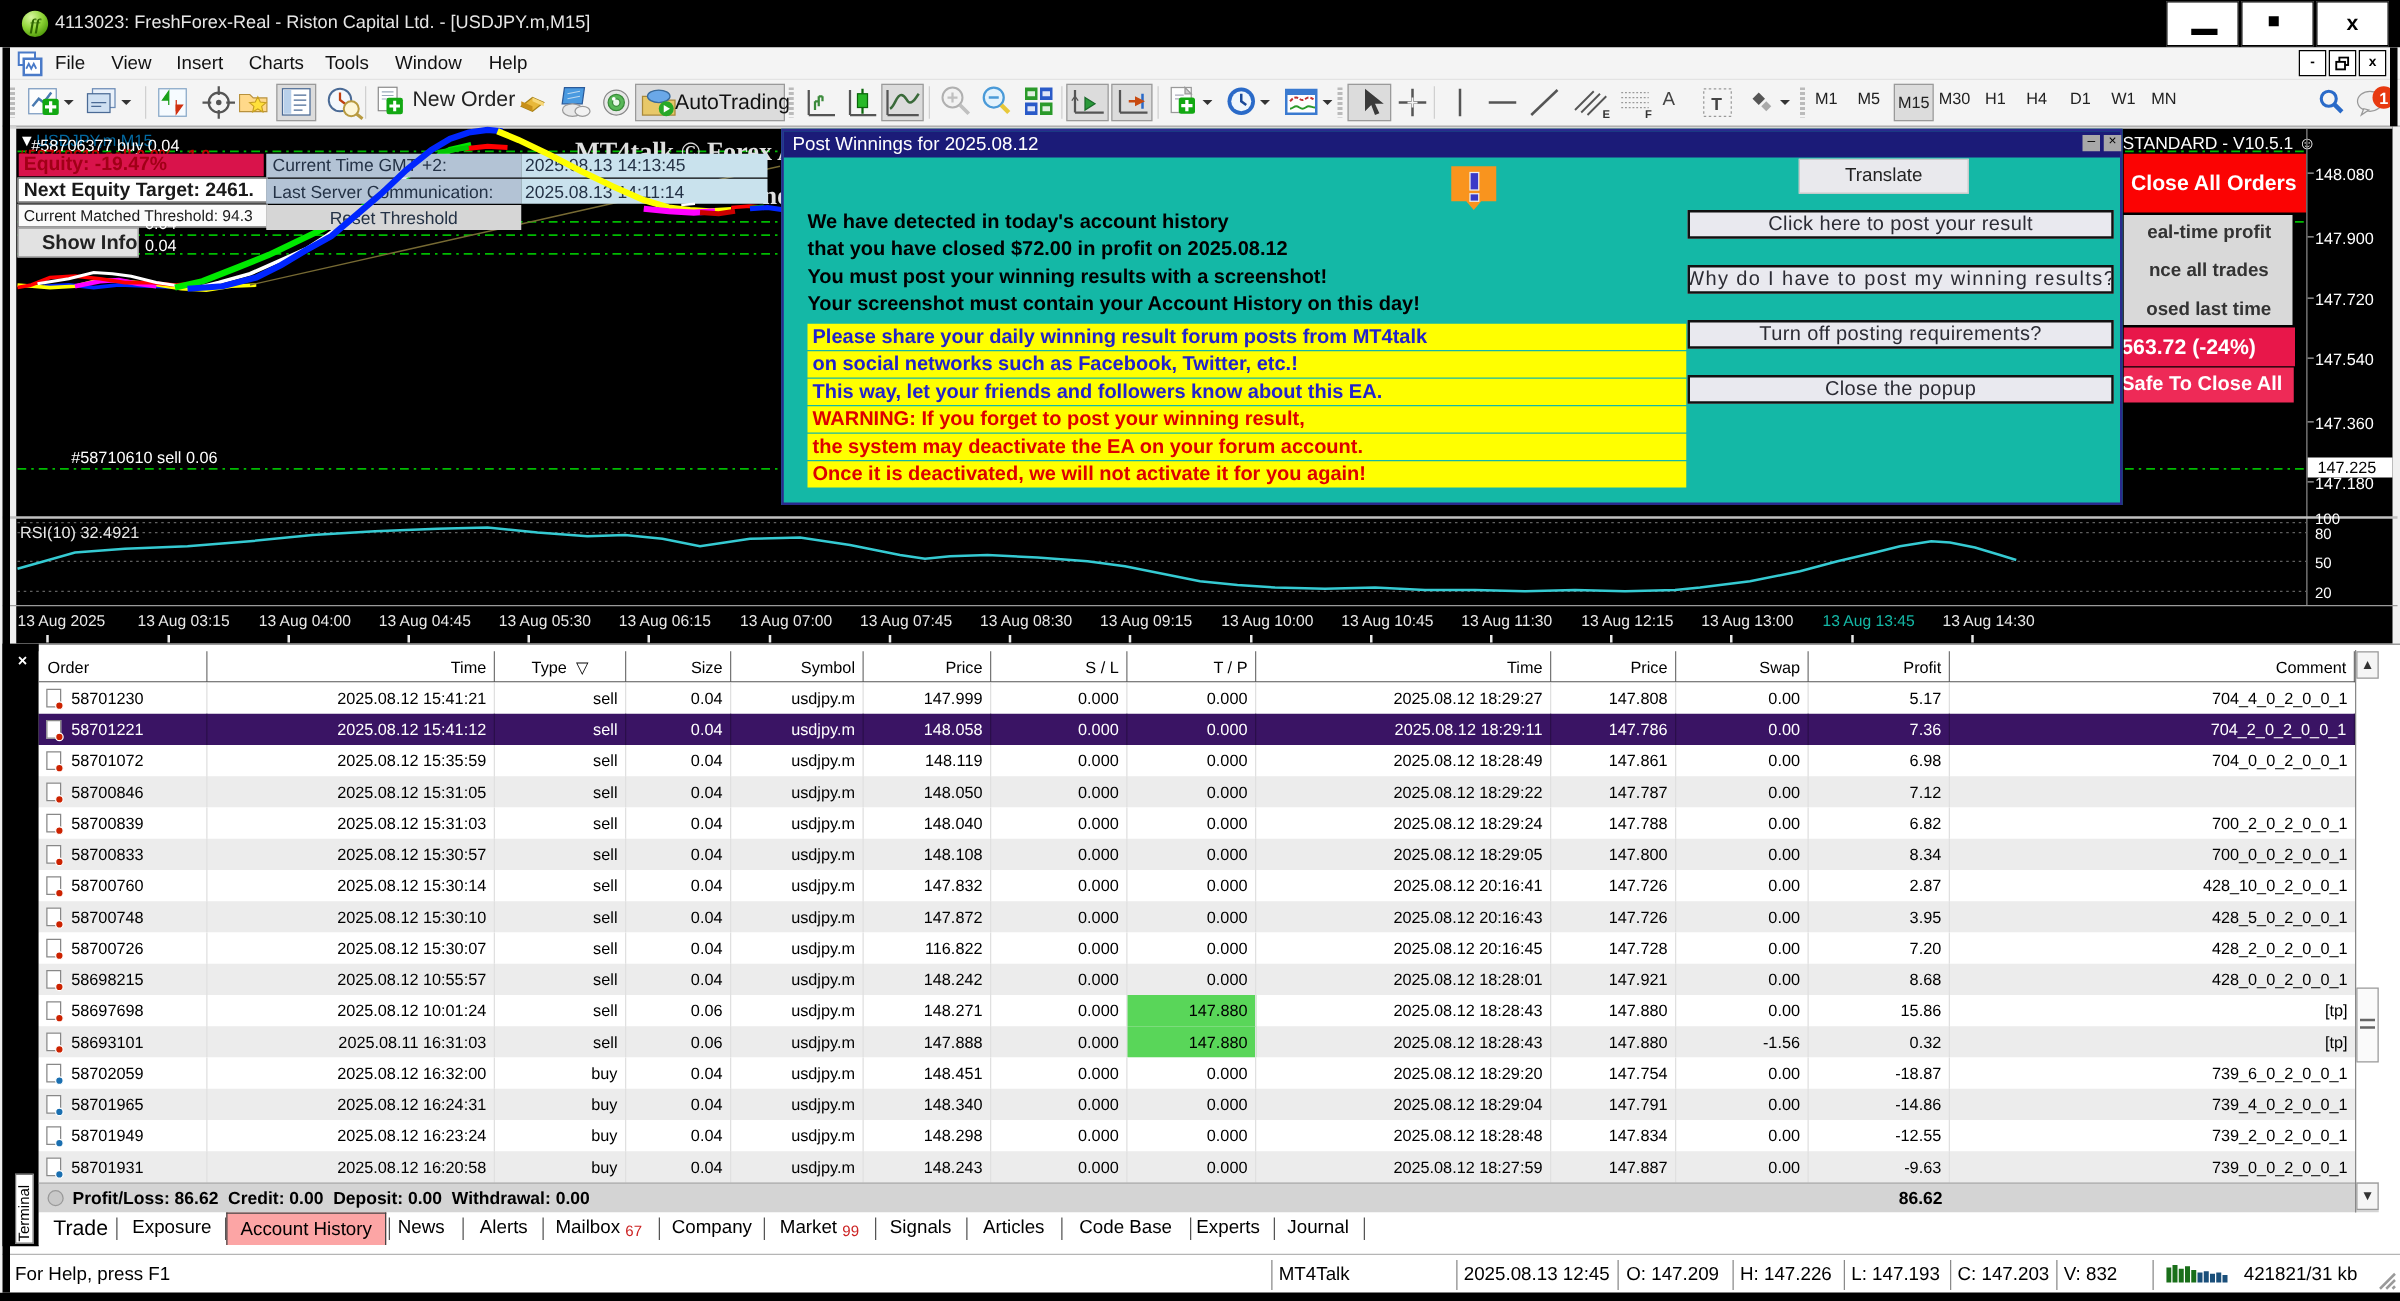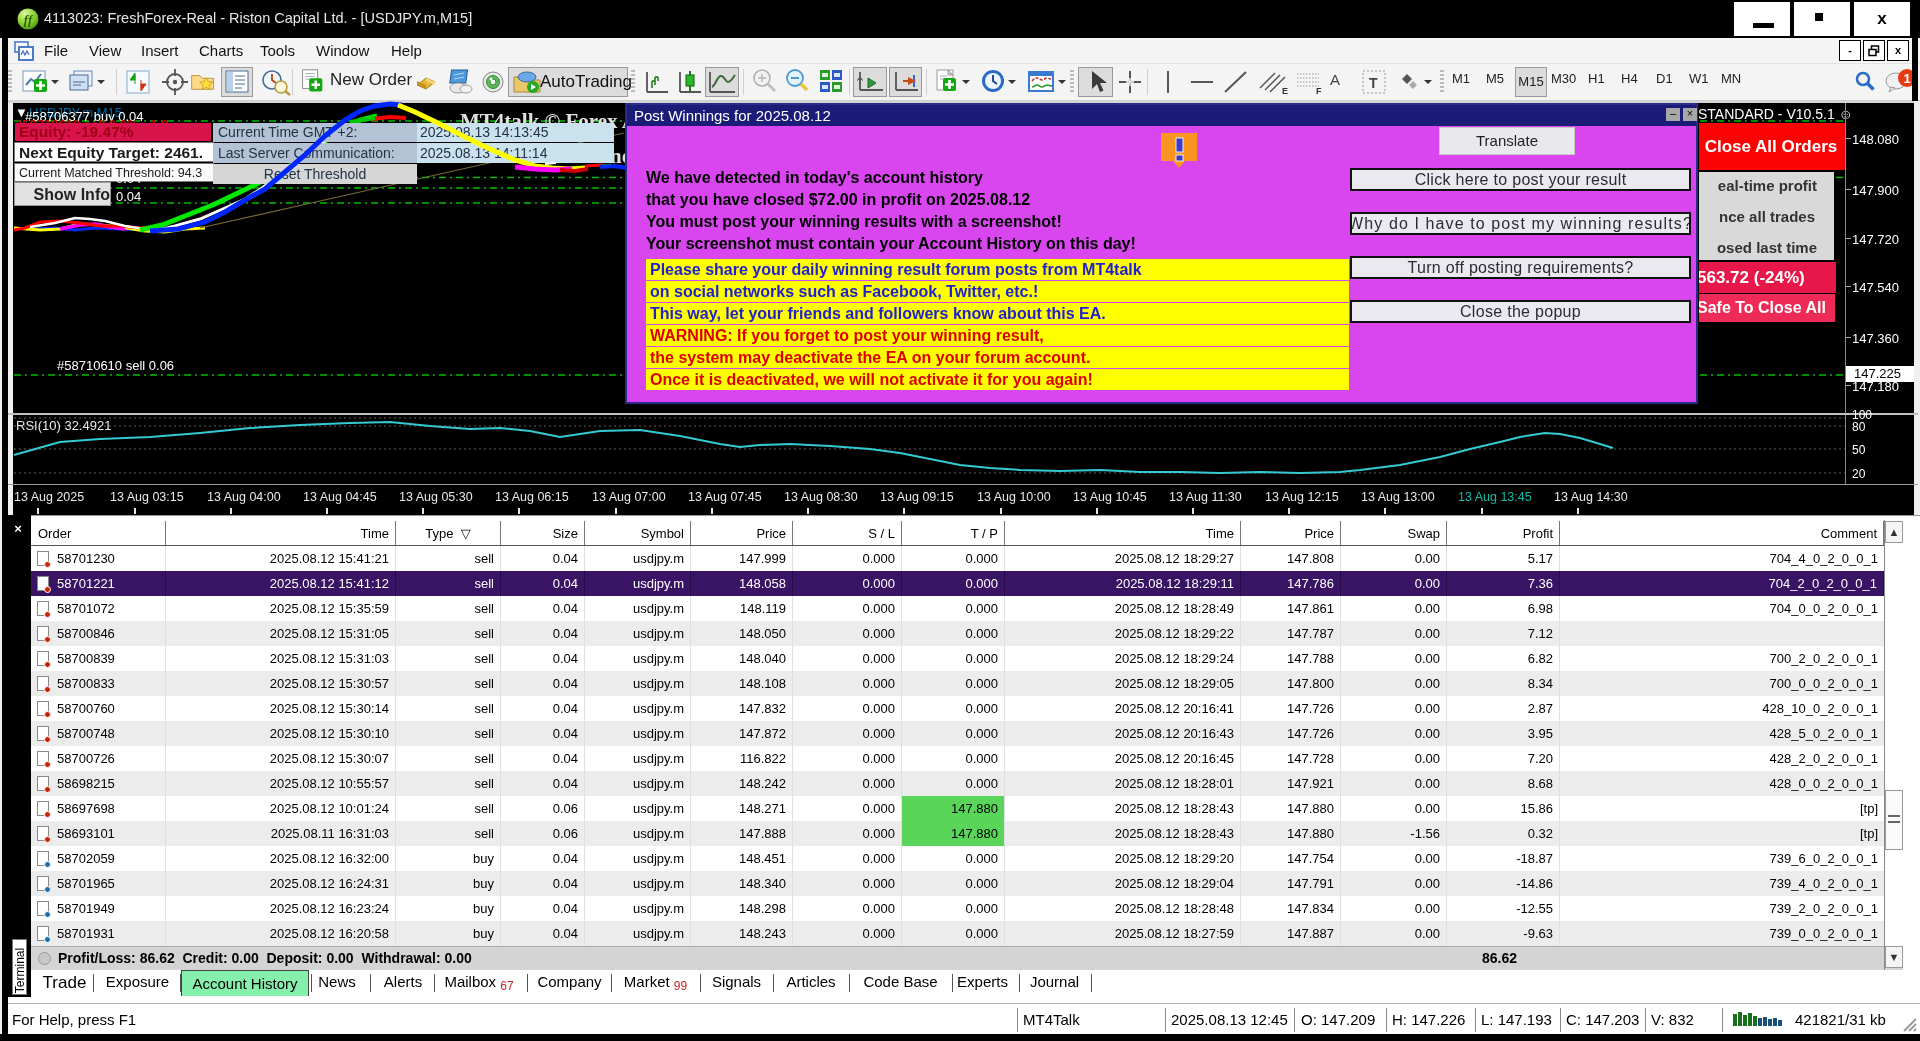--- a/index.html
+++ b/index.html
@@ -21,21 +21,21 @@
 .pressed{background:#dcdcdc;border:1px solid #9a9a9a;}
 .tsep{position:absolute;top:5px;width:1px;height:26px;background:#d0d0d0;}
 .tgrip{position:absolute;top:6px;width:4px;height:24px;background:repeating-linear-gradient(180deg,#bbb 0 2px,#f4f4f4 2px 4px);}
 .tftxt{position:absolute;top:7px;font-size:13px;color:#222;}
 
 #chart{position:absolute;left:0;top:101px;width:1920px;height:414px;background:#000;}
 .clabel{position:absolute;white-space:nowrap;}
 .pricelbl{position:absolute;left:1852px;color:#fff;font-size:13px;white-space:nowrap;}
 .tick{position:absolute;left:1846px;width:5px;height:1px;background:#aaa;}
 
-#popup{position:absolute;left:625px;top:2px;width:1073px;height:301px;background:#d946ef;border:2px solid #2a2a8e;box-shadow:1px 1px 0 #000;}
+#popup{position:absolute;left:625px;top:2px;width:1073px;height:301px;background:#14b8a6;border:2px solid #2a2a8e;box-shadow:1px 1px 0 #000;}
 #ptitle{position:absolute;left:0;top:0;width:100%;height:21px;background:#1b1b78;color:#fff;font-size:15px;}
 .pbtn{position:absolute;left:723px;width:341px;height:23px;background:#e9e9ef;border:2px solid #111;color:#2b2b33;font-size:16px;letter-spacing:.3px;text-align:center;line-height:19px;white-space:nowrap;overflow:hidden;}
 .ptxt{position:absolute;left:19px;color:#000;font-weight:bold;font-size:16px;white-space:nowrap;}
 .ytxt{position:absolute;left:19px;padding-left:4px;width:703px;height:21px;background:#ffff00;font-weight:bold;font-size:16px;white-space:nowrap;line-height:21px;}
 
 #terminal{position:absolute;left:0;top:515px;width:1920px;height:488px;background:#fff;}
 #termstrip{position:absolute;left:0;top:0;width:31px;height:453px;background:#000;}
 .row{position:absolute;left:31px;width:1853px;height:25px;background:#fff;}
 .row.alt{background:#ececec;}
 .row.sel{background:#3a1464;color:#fff;}
@@ -794,39 +794,39 @@
 <span class="cell c8">0.000</span>
 <span class="cell c9">2025.08.12 18:27:59</span>
 <span class="cell c10">147.887</span>
 <span class="cell c11">0.00</span>
 <span class="cell c12">-9.63</span>
 <span class="cell c13">739_0_0_2_0_0_1</span>
 </div>
 <div class="abs" style="left:31px;top:431px;width:1872px;height:24px;background:#d4d4d4;border-top:1px solid #aaa;">
 <span class="abs" style="left:7px;top:5px;width:13px;height:13px;border:1.5px solid #999;border-radius:50%;background:#c8c8c8;"></span>
 <span class="abs" style="left:27px;top:3px;font-size:14px;font-weight:bold;color:#000;">Profit/Loss: 86.62&nbsp; Credit: 0.00&nbsp; Deposit: 0.00&nbsp; Withdrawal: 0.00</span>
-<span class="abs" style="left:1348px;top:3px;width:138px;text-align:right;font-size:14px;font-weight:bold;color:#000;">86.62</span>
+<span class="abs" style="left:1385px;top:3px;width:138px;text-align:right;font-size:14px;font-weight:bold;color:#000;">86.62</span>
 </div>
 <div class="abs" style="left:31px;top:455px;width:1889px;height:26px;background:#fff;"></div>
 <div class="abs" style="left:93px;top:459px;width:1px;height:18px;background:#555;"></div>
 <div class="abs" style="left:180px;top:459px;width:1px;height:18px;background:#555;"></div>
 <div class="abs" style="left:311px;top:459px;width:1px;height:18px;background:#555;"></div>
 <div class="abs" style="left:370px;top:459px;width:1px;height:18px;background:#555;"></div>
 <div class="abs" style="left:434px;top:459px;width:1px;height:18px;background:#555;"></div>
 <div class="abs" style="left:527px;top:459px;width:1px;height:18px;background:#555;"></div>
 <div class="abs" style="left:611px;top:459px;width:1px;height:18px;background:#555;"></div>
 <div class="abs" style="left:700px;top:459px;width:1px;height:18px;background:#555;"></div>
 <div class="abs" style="left:773px;top:459px;width:1px;height:18px;background:#555;"></div>
 <div class="abs" style="left:849px;top:459px;width:1px;height:18px;background:#555;"></div>
 <div class="abs" style="left:952px;top:459px;width:1px;height:18px;background:#555;"></div>
 <div class="abs" style="left:1019px;top:459px;width:1px;height:18px;background:#555;"></div>
 <div class="abs" style="left:1091px;top:459px;width:1px;height:18px;background:#555;"></div>
 <div class="abs" style="left:36px;top:458px;width:57px;text-align:center;font-size:17px;">Trade</div>
 <div class="abs" style="left:100px;top:458px;width:75px;text-align:center;font-size:15px;">Exposure</div>
-<div class="abs" style="left:181px;top:455px;width:128px;height:26px;background:#86efac;border:1px solid #444;border-bottom:none;text-align:center;font-size:15px;line-height:26px;">Account History</div>
+<div class="abs" style="left:181px;top:455px;width:128px;height:26px;background:#fca5a5;border:1px solid #444;border-bottom:none;text-align:center;font-size:15px;line-height:26px;">Account History</div>
 <div class="abs" style="left:315px;top:458px;width:44px;text-align:center;font-size:15px;">News</div>
 <div class="abs" style="left:375px;top:458px;width:56px;text-align:center;font-size:15px;">Alerts</div>
 <div class="abs" style="left:438px;top:458px;width:82px;text-align:center;font-size:15px;">Mailbox <span style="font-size:12px;color:#cc2222;position:relative;top:3px;">67</span></div>
 <div class="abs" style="left:531px;top:458px;width:77px;text-align:center;font-size:15px;">Company</div>
 <div class="abs" style="left:619px;top:458px;width:73px;text-align:center;font-size:15px;">Market <span style="font-size:12px;color:#cc2222;position:relative;top:3px;">99</span></div>
 <div class="abs" style="left:708px;top:458px;width:57px;text-align:center;font-size:15px;">Signals</div>
 <div class="abs" style="left:781px;top:458px;width:60px;text-align:center;font-size:15px;">Articles</div>
 <div class="abs" style="left:857px;top:458px;width:87px;text-align:center;font-size:15px;">Code Base</div>
 <div class="abs" style="left:955px;top:458px;width:55px;text-align:center;font-size:15px;">Experts</div>
 <div class="abs" style="left:1026px;top:458px;width:57px;text-align:center;font-size:15px;">Journal</div>

